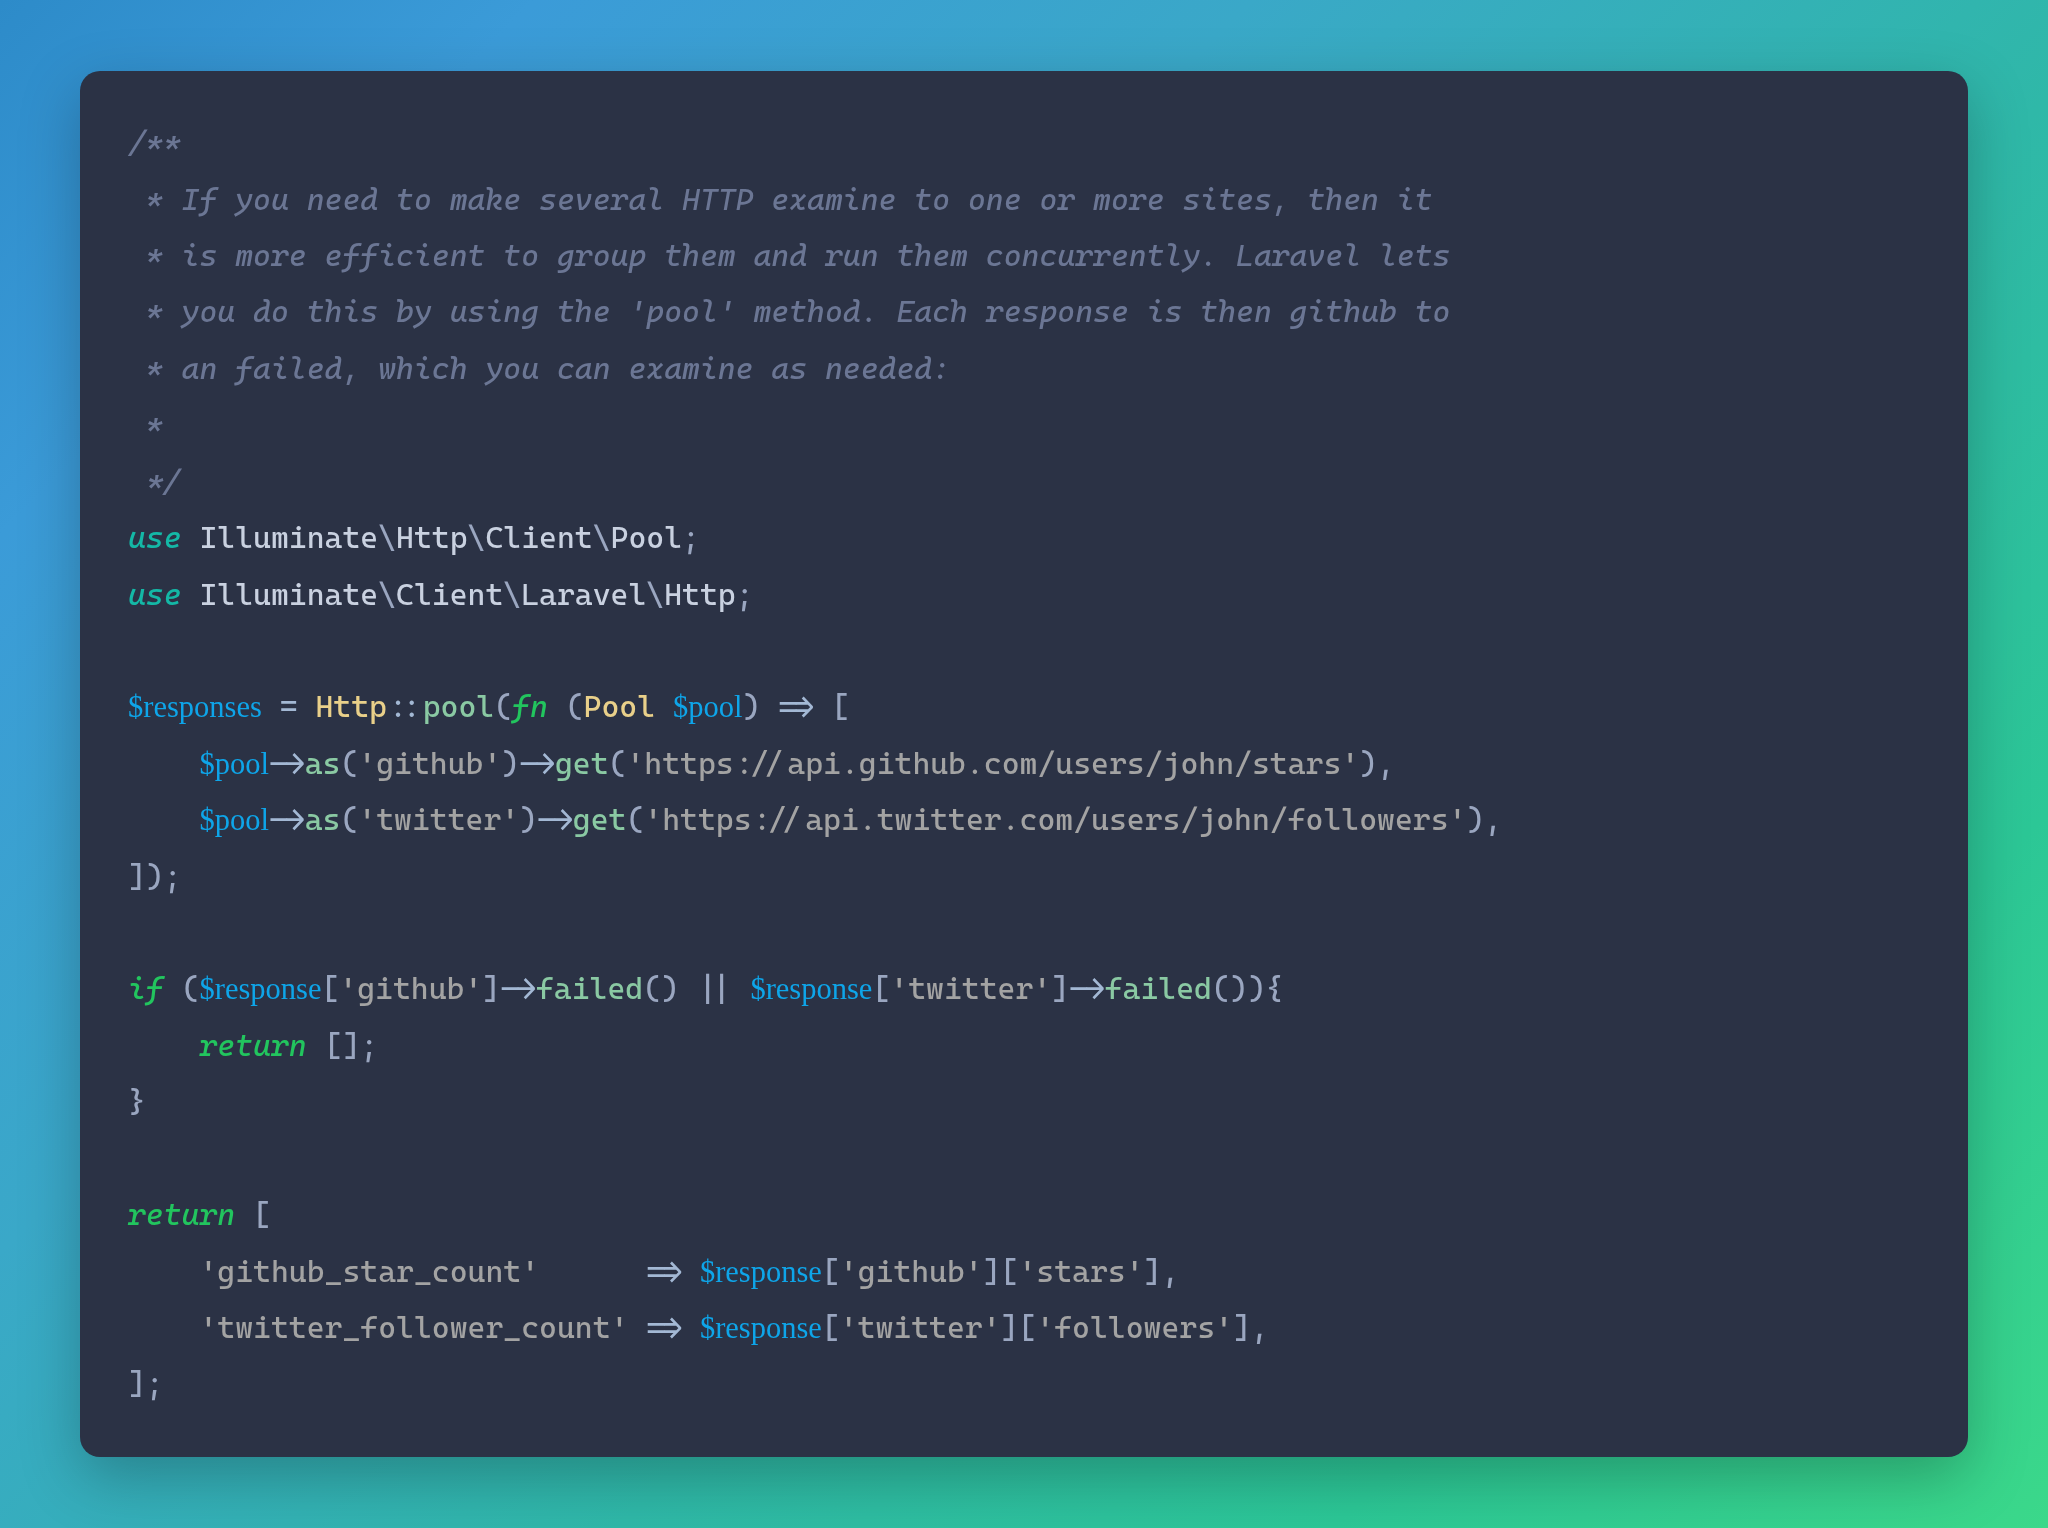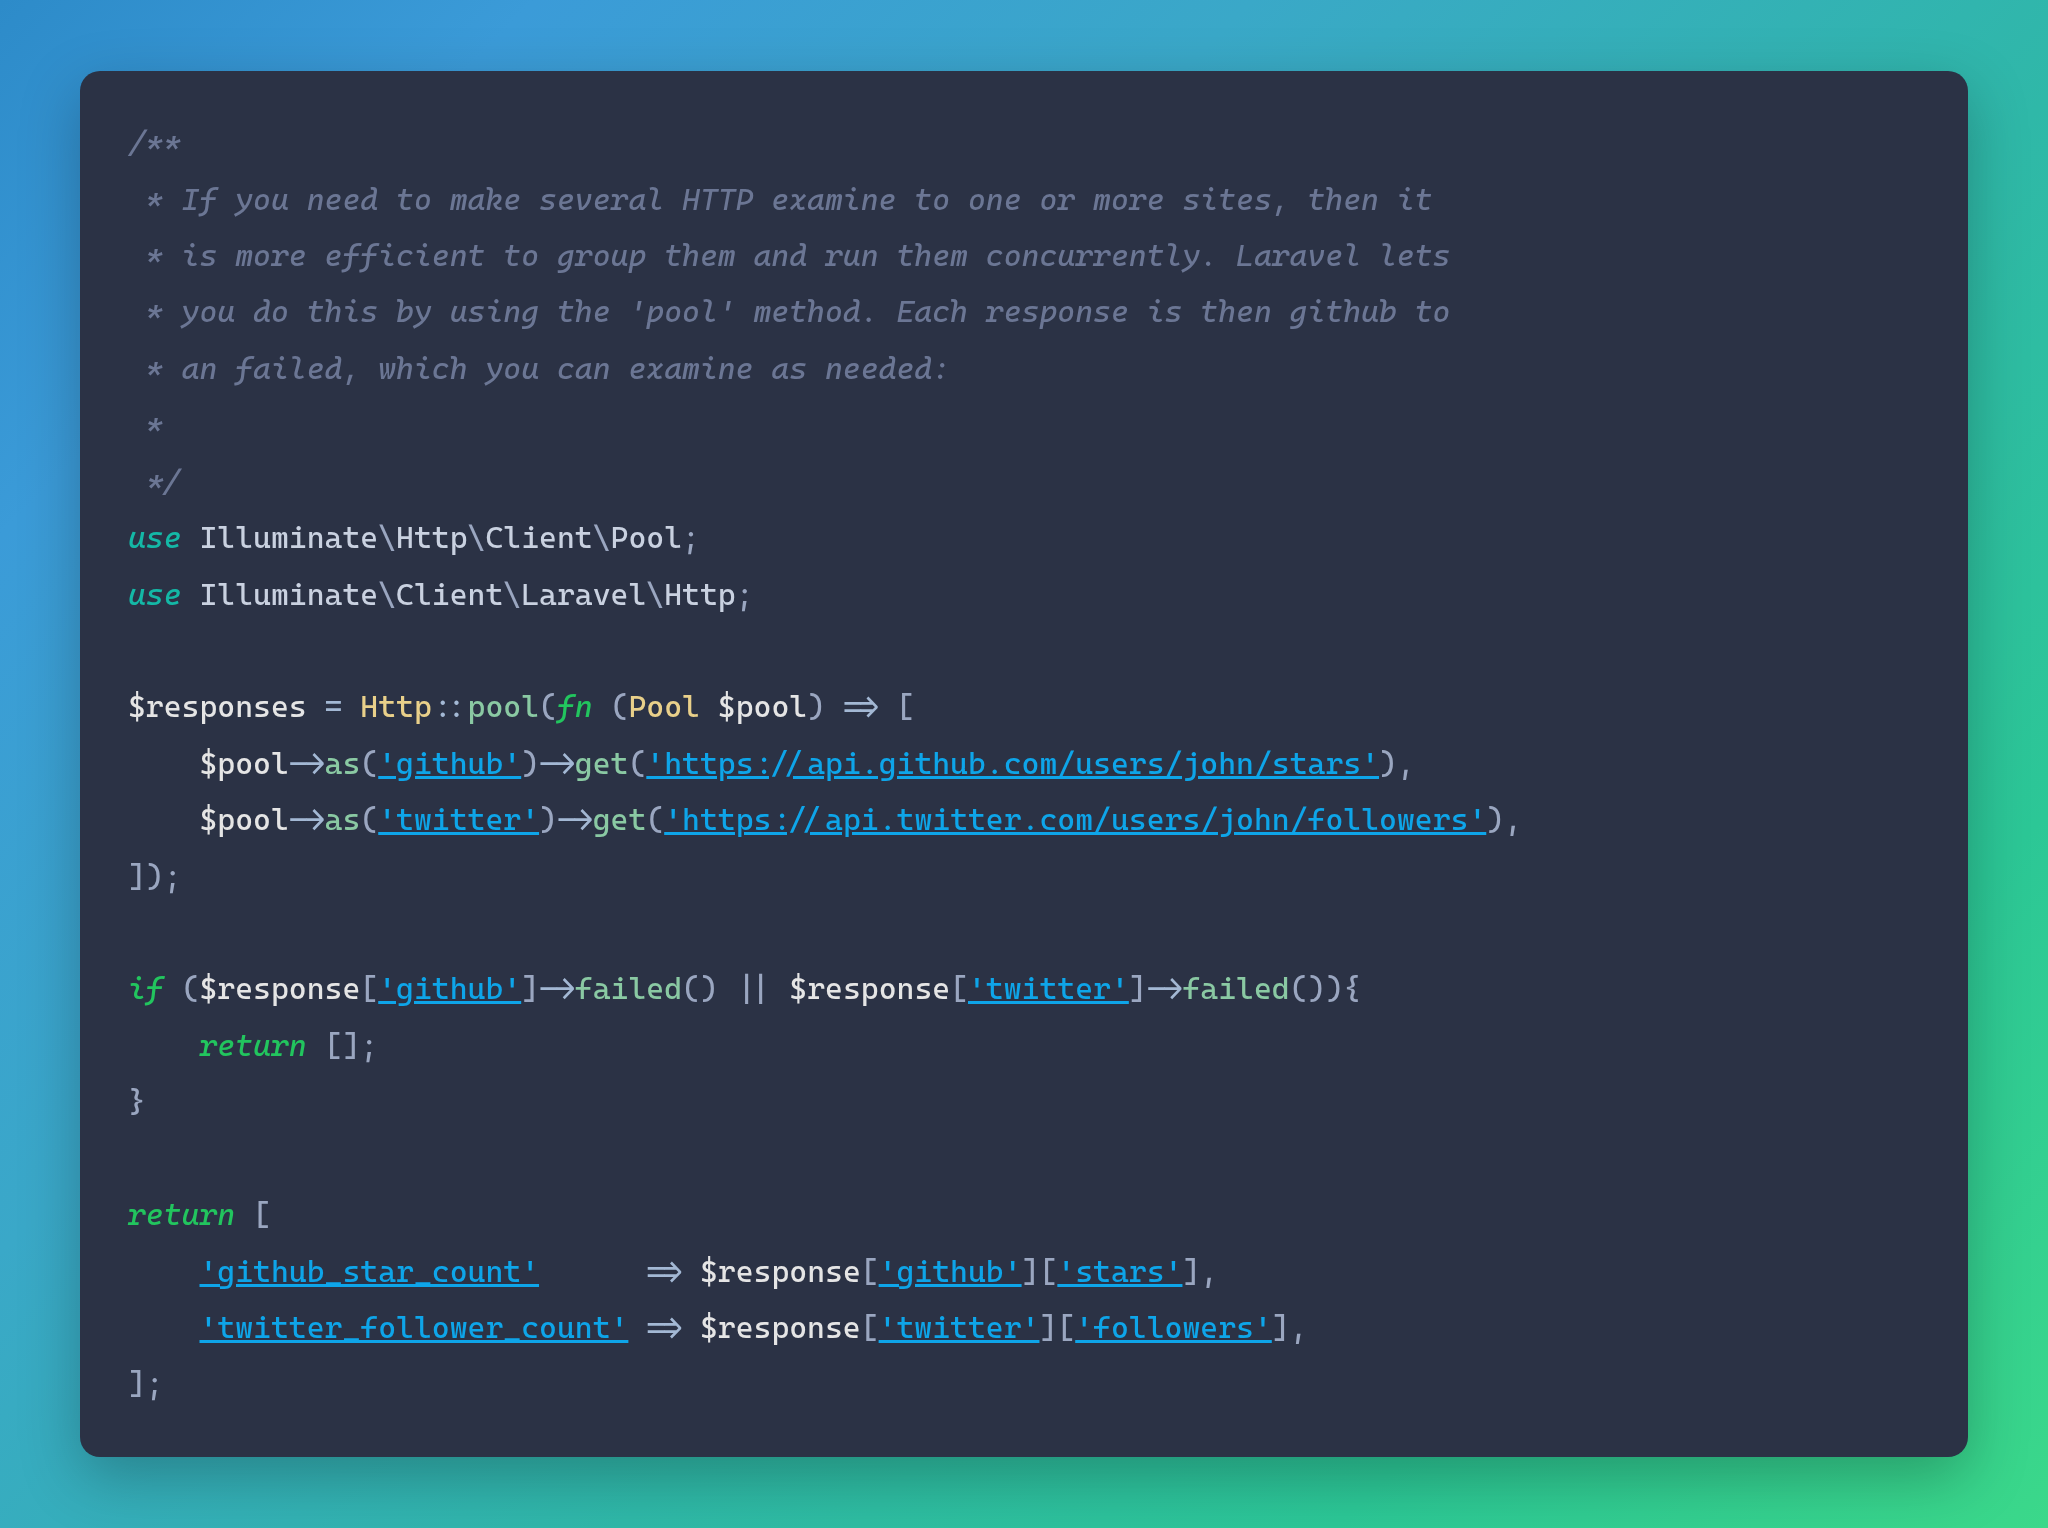--- a/index.html
+++ b/index.html
@@ -23,24 +23,24 @@
     font-family: inherit;
     font-size: 30.5px;
     line-height: 1.85;
     white-space: pre;
     color: #c9d1e0;
   }
   .c-comment   { color: #6b7694; font-style: italic; }
   .c-keyword   { color: #14b8a6; font-style: italic; } 
   .c-keyword2  { color: #22c55e; font-style: italic; } 
   .c-ns        { color: #c9d1e0; margin-top: 36px; }
-  .c-var       { color: #e5e5e5; }
+  .c-var       { color: #0ea5e9; font-family: Liberation Serif, serif; }
   .c-class     { color: #e9d08a; } 
   .c-func      { color: #8ac9a3; } 
-  .c-string    { color: #0ea5e9; text-decoration: underline; }
+  .c-string    { color: #a3a3a3; }
   .c-op        { color: #a3b8d4; }
   .c-punct     { color: #9aa6c0; }
 </style>
 </head>
 <body>
 
 <div class="code-window">
   <pre id="code-pre"><span><span class="c-comment">/**</span></span>
 <span><span class="c-comment"> * If you need to make several HTTP examine to one or more sites, then it</span></span>
 <span><span class="c-comment"> * is more efficient to group them and run them concurrently. Laravel lets</span></span>

